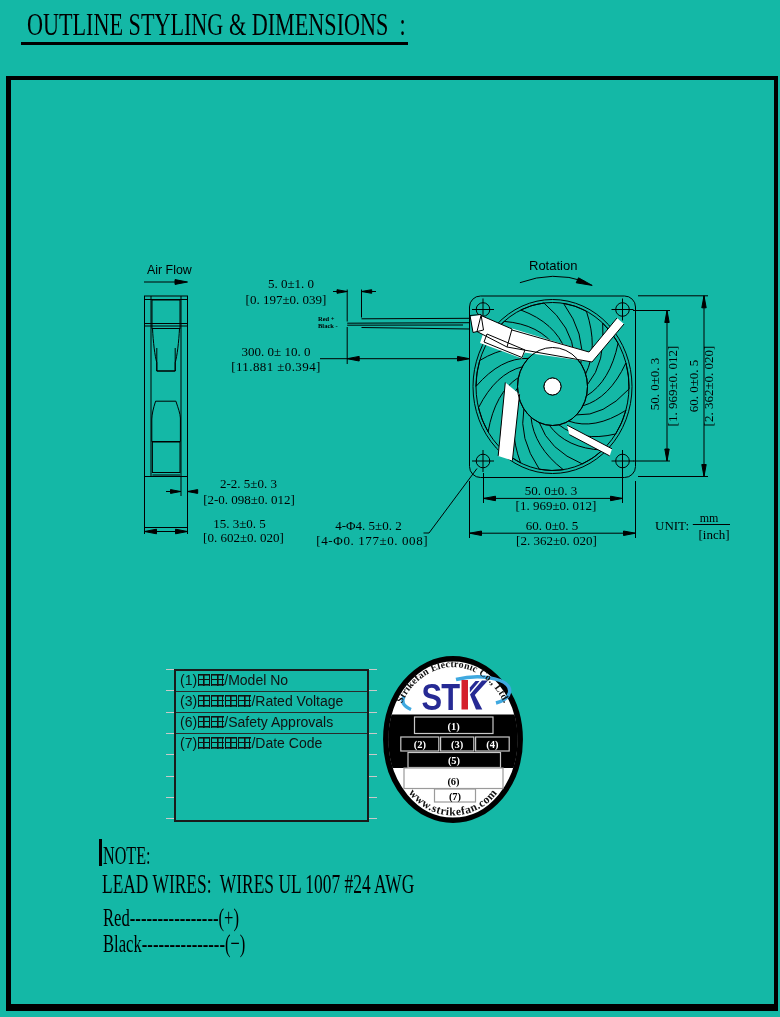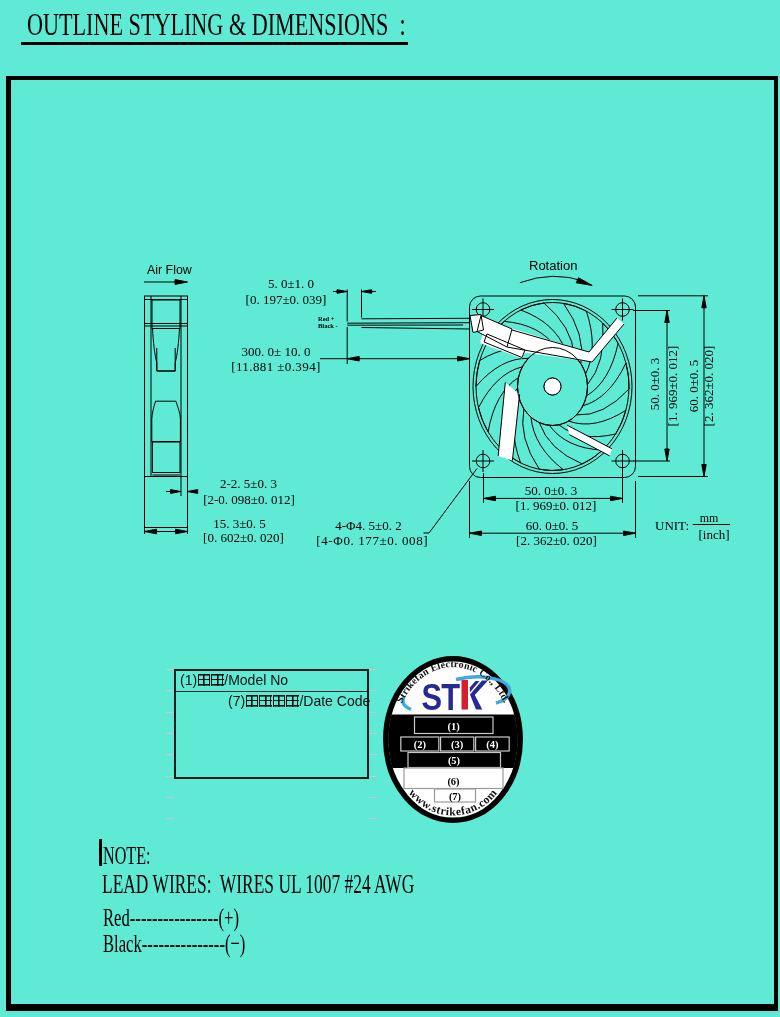--- a/index.html
+++ b/index.html
@@ -1,21 +1,21 @@
 <!DOCTYPE html>
 <html><head><meta charset="utf-8">
 <style>
 html,body{margin:0;padding:0;background:#fff;}
-#page{position:relative;width:780px;height:1017px;background:#5eead4;overflow:hidden;font-family:"Liberation Sans",sans-serif;}
+#page{position:relative;width:780px;height:1017px;background:#14b8a6;overflow:hidden;font-family:"Liberation Sans",sans-serif;}
 .abs{position:absolute;}
 svg text{font-family:"Liberation Serif",serif;}
 svg .sans{font-family:"Liberation Sans",sans-serif;}
-#tbl{position:absolute;left:174px;top:669px;width:195px;height:110px;border:2px solid #1a1a1a;box-sizing:border-box;}
+#tbl{position:absolute;left:174px;top:669px;width:195px;height:153px;border:2px solid #1a1a1a;box-sizing:border-box;}
 #tbl .row{position:relative;height:21px;border-bottom:1.4px solid #2a2a2a;box-sizing:border-box;font-size:14px;color:#111;white-space:nowrap;padding-left:4px;line-height:19.5px;letter-spacing:0px;}
-#tbl .row:last-child{border-bottom:none;margin-left:48px;}
+#tbl .row:last-child{border-bottom:none;}
 .cjk{display:inline-block;width:12.4px;height:12px;margin:0 0.6px;vertical-align:-1px;background:
  linear-gradient(#111,#111) 50% 0/1.6px 100% no-repeat,
  linear-gradient(#111,#111) 0 0/100% 1.6px no-repeat,
  linear-gradient(#111,#111) 0 50%/100% 1.4px no-repeat,
  linear-gradient(#111,#111) 0 100%/100% 1.6px no-repeat,
  linear-gradient(#111,#111) 0 0/1.4px 100% no-repeat,
  linear-gradient(#111,#111) 100% 0/1.4px 100% no-repeat;}
 .note{font-family:"Liberation Serif",serif;color:#000;}
 </style></head><body>
 <div id="page">
@@ -257,20 +257,22 @@
   <div class="abs" style="left:369px;top:754.2px;width:8px;height:1px;background:#c9c9c9;"></div>
   <div class="abs" style="left:166px;top:775.5px;width:8px;height:1px;background:#c9c9c9;"></div>
   <div class="abs" style="left:369px;top:775.5px;width:8px;height:1px;background:#c9c9c9;"></div>
   <div class="abs" style="left:166px;top:796.8px;width:8px;height:1px;background:#c9c9c9;"></div>
   <div class="abs" style="left:369px;top:796.8px;width:8px;height:1px;background:#c9c9c9;"></div>
   <div class="abs" style="left:166px;top:818px;width:8px;height:1px;background:#c9c9c9;"></div>
   <div class="abs" style="left:369px;top:818px;width:8px;height:1px;background:#c9c9c9;"></div>
 
   <div id="tbl">
     <div class="row">(1)<span class="cjk"></span><span class="cjk"></span>/Model No</div>
+    <div class="row">(3)<span class="cjk"></span><span class="cjk"></span><span class="cjk"></span><span class="cjk"></span>/Rated Voltage</div>
+    <div class="row">(6)<span class="cjk"></span><span class="cjk"></span>/Safety Approvals</div>
     <div class="row">(7)<span class="cjk"></span><span class="cjk"></span><span class="cjk"></span><span class="cjk"></span>/Date Code</div>
   </div>
 
   <div class="abs" style="left:99px;top:839px;width:2.8px;height:27px;background:#000;"></div>
   <div class="abs note" style="left:103px;top:840.5px;font-size:26px;transform:scaleX(0.62);transform-origin:0 0;">NOTE:</div>
   <div class="abs note" style="left:102px;top:868.5px;font-size:27px;transform:scaleX(0.645);transform-origin:0 0;white-space:nowrap;">LEAD WIRES:&nbsp; WIRES UL 1007 #24 AWG</div>
   <div class="abs note" style="left:103px;top:902.5px;font-size:26px;transform:scaleX(0.64);transform-origin:0 0;white-space:nowrap;">Red----------------(+)</div>
   <div class="abs note" style="left:103px;top:928.5px;font-size:26px;transform:scaleX(0.64);transform-origin:0 0;white-space:nowrap;">Black---------------(−)</div>
 </div>
 

